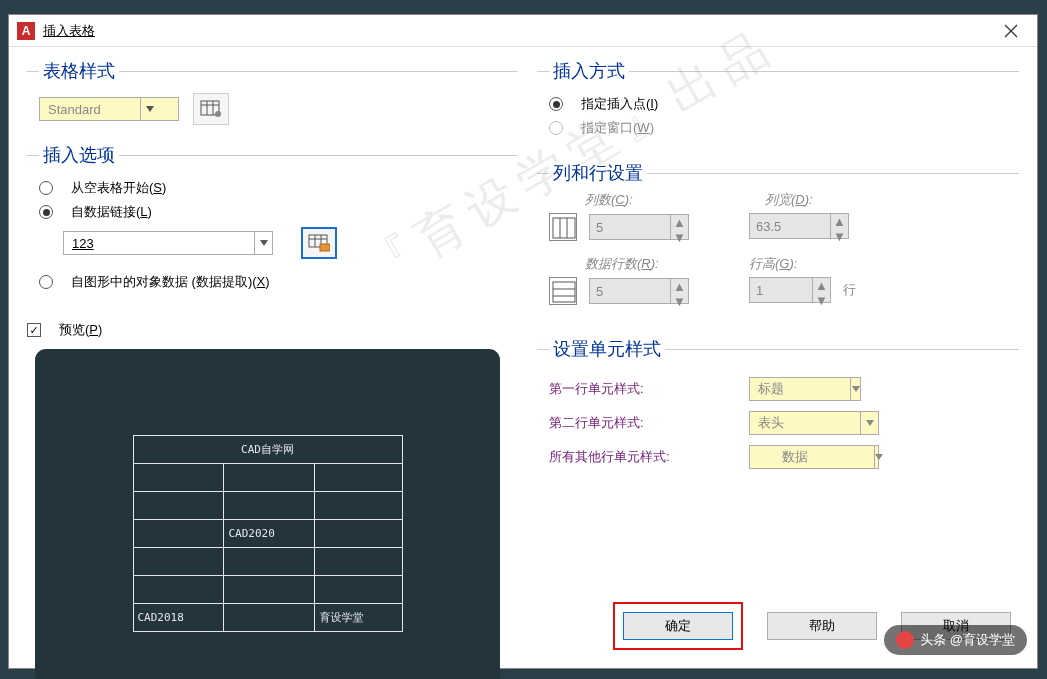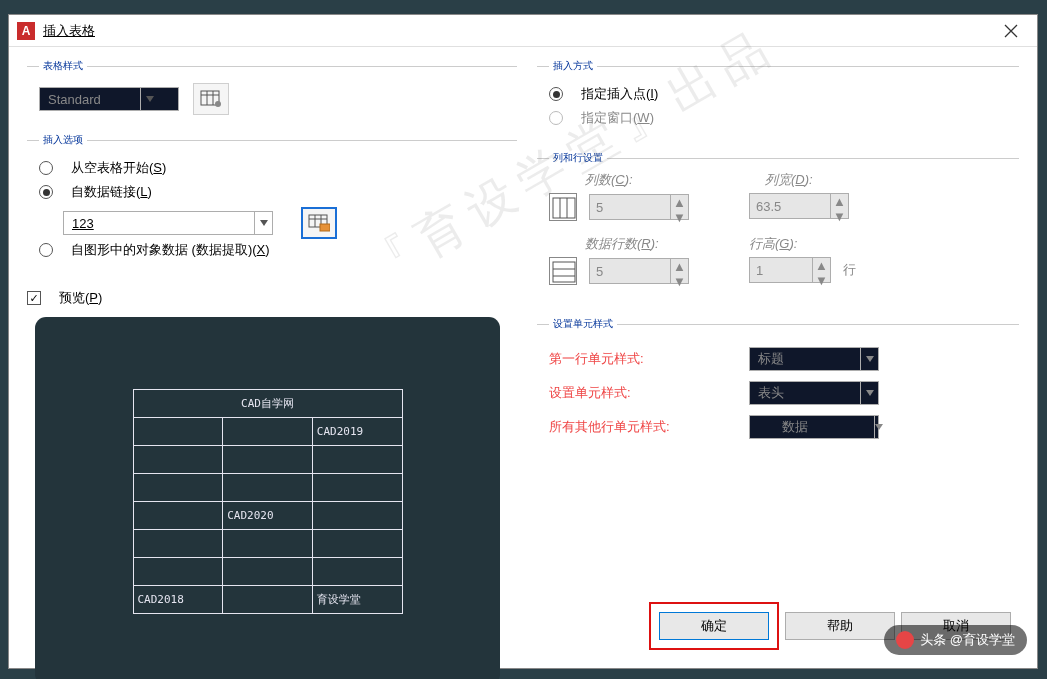--- a/index.html
+++ b/index.html
@@ -8,23 +8,23 @@
 .titlebar { height: 32px; display: flex; align-items: center; padding: 0 8px; background: #fff; border-bottom: 1px solid #e0e0e0; }
 .app-icon { width: 18px; height: 18px; background: #c92c2c; color: #fff; font-weight: bold; text-align: center; line-height: 18px; font-size: 12px; margin-right: 8px; }
 .title-text { flex: 1; text-decoration: underline; }
 .close-btn { width: 36px; height: 28px; display: flex; align-items: center; justify-content: center; font-size: 18px; }
 .body { display: flex; padding: 12px 18px 4px 18px; gap: 20px; }
 .col { display: flex; flex-direction: column; }
 .col-left { width: 490px; }
 .col-right { flex: 1; }
 fieldset { border: 1px solid #ccc; padding: 8px 12px 12px 12px; margin-bottom: 6px; }
 fieldset.noborder { border: none; border-top: 1px solid #ccc; padding-top: 6px; }
-legend { padding: 0 4px; color: #003399; font-size: 10px; }
+legend { padding: 0 4px; color: #003399; font-size: 18px; }
 .style-row { display: flex; align-items: center; gap: 14px; margin-top: 4px; }
-.combo { display: inline-flex; align-items: center; border: 1px solid #adadad; background: #0f172a; height: 24px; }
+.combo { display: inline-flex; align-items: center; border: 1px solid #adadad; background: #fef9c3; height: 24px; }
 .combo.white { background: #fff; }
 .combo-text { padding: 0 8px; min-width: 100px; }
 .combo-arrow { width: 18px; height: 22px; border-left: 1px solid #adadad; display: flex; align-items: center; justify-content: center; }
 .combo-arrow svg { width: 8px; height: 6px; }
 .icon-btn { width: 36px; height: 32px; border: 1px solid #cfcfcf; background: #f5f5f5; display: flex; align-items: center; justify-content: center; }
 .icon-btn.selected { border: 2px solid #1a6fd6; }
 .radio-row, .check-row { display: flex; align-items: center; gap: 18px; margin: 6px 0; }
 .radio-circ { width: 14px; height: 14px; border: 1px solid #555; border-radius: 50%; display: inline-flex; align-items: center; justify-content: center; }
 .radio-circ.on::after { content: ""; width: 7px; height: 7px; background: #333; border-radius: 50%; }
 .checkbox-sq { width: 14px; height: 14px; border: 1px solid #555; display: inline-flex; align-items: center; justify-content: center; }
@@ -38,22 +38,22 @@
 .grid-label { color: #003399; margin-left: 36px; margin-bottom: 4px; display: block; font-style: italic; }
 .grid-row { display: flex; align-items: center; gap: 12px; margin-bottom: 14px; }
 .col-icon { width: 28px; height: 28px; border: 1px solid #888; display: inline-block; }
 .spinner { display: inline-flex; border: 1px solid #adadad; background: #e6e6e6; height: 26px; }
 .spinner.disabled { color: #888; }
 .spinner-val { width: 80px; padding: 0 6px; display: flex; align-items: center; }
 .spinner-btns { width: 18px; display: flex; flex-direction: column; border-left: 1px solid #adadad; }
 .spinner-btns div { flex: 1; display: flex; align-items: center; justify-content: center; }
 .row2 { display: flex; gap: 60px; }
 .cell-style-row { display: flex; align-items: center; margin: 10px 0; }
-.cell-style-row .lbl { width: 200px; color: #ef4444; }
-.btns-row { position: absolute; right: 26px; bottom: 18px; display: flex; gap: 6px; align-items: center; }
+.cell-style-row .lbl { width: 200px; color: #701a75; }
+.btns-row { position: absolute; right: 26px; bottom: 18px; display: flex; gap: 24px; align-items: center; }
 .btn { width: 110px; height: 28px; border: 1px solid #adadad; background: #e8e8e8; display: flex; align-items: center; justify-content: center; }
 .btn.primary { border: 1px solid #0078d7; }
 .ok-highlight { border: 2px solid #d11; padding: 8px; }
 .grey { color: #888; }
 .watermark { position: absolute; left: 330px; top: 110px; font-size: 48px; color: rgba(120,120,120,0.14); transform: rotate(-30deg); pointer-events: none; letter-spacing: 10px; font-family: KaiTi, serif; white-space: nowrap; }
 .footer-mark { position: absolute; right: 20px; bottom: 24px; background: rgba(0,0,0,0.55); color: #fff; padding: 6px 12px; border-radius: 16px; font-size: 14px; display: flex; align-items: center; gap: 6px; }
 .footer-mark .dot { width: 18px; height: 18px; background: #e64546; border-radius: 50%; display: inline-block; position: relative; }
 </style>
 </head>
 <body>
@@ -121,44 +121,39 @@
             <svg width="22" height="18" viewBox="0 0 22 18">
                 <rect x="1" y="1" width="18" height="12" fill="none" stroke="#555"></rect>
                 <line x1="1" y1="5" x2="19" y2="5" stroke="#555"></line>
                 <line x1="7" y1="1" x2="7" y2="13" stroke="#555"></line>
                 <line x1="13" y1="1" x2="13" y2="13" stroke="#555"></line>
                 <rect x="12" y="10" width="10" height="7" fill="#e69138" stroke="#b06a1c"></rect>
               </svg>
           </div>
         </div>
 
-        <div class="radio-row" style="margin-top:2px;">
+        <div class="radio-row" style="margin-top:14px;">
           <span class="radio-circ"></span>
           <span><span>自图形中的对象数据  (数据提取)(</span><span class="underlined">X</span><span>)</span></span>
         </div>
       </fieldset>
 
       <div class="check-row">
         <span class="checkbox-sq on"></span>
         <span><span>预览(</span><span class="underlined">P</span><span>)</span></span>
       </div>
 
       <div class="preview-area">
         <table class="ptable">
           <tbody>
               <tr class="hdr">
                 <td colspan="3">CAD自学网</td>
               </tr>
           </tbody>
             <tbody id="preview-rows">
-              <tr>
-                <td></td>
-                <td></td>
-                <td>CAD2019</td>
-              </tr>
               <tr>
                 <td></td>
                 <td></td>
                 <td></td>
               </tr>
               <tr>
                 <td></td>
                 <td></td>
                 <td></td>
               </tr>
@@ -266,31 +261,31 @@
               <span class="grey">行</span>
             </div>
           </div>
         </div>
       </fieldset>
 
       <fieldset class="noborder">
         <legend>设置单元样式</legend>
         <div class="cell-style-row">
           <span class="lbl">第一行单元样式:</span>
-          <div class="combo" style="width:130px;">
+          <div class="combo" style="width:112px;">
             <span class="combo-text grey">标题</span>
             <span class="combo-arrow" style="margin-left:auto;">
                 <svg viewBox="0 0 8 6">
                   <path d="M0 0 L8 0 L4 6 Z" fill="#888"></path>
                 </svg>
               </span>
           </div>
         </div>
         <div class="cell-style-row">
-          <span class="lbl">设置单元样式:</span>
+          <span class="lbl">第二行单元样式:</span>
           <div class="combo" style="width:130px;">
             <span class="combo-text grey">表头</span>
             <span class="combo-arrow" style="margin-left:auto;">
                 <svg viewBox="0 0 8 6">
                   <path d="M0 0 L8 0 L4 6 Z" fill="#888"></path>
                 </svg>
               </span>
           </div>
         </div>
         <div class="cell-style-row">

